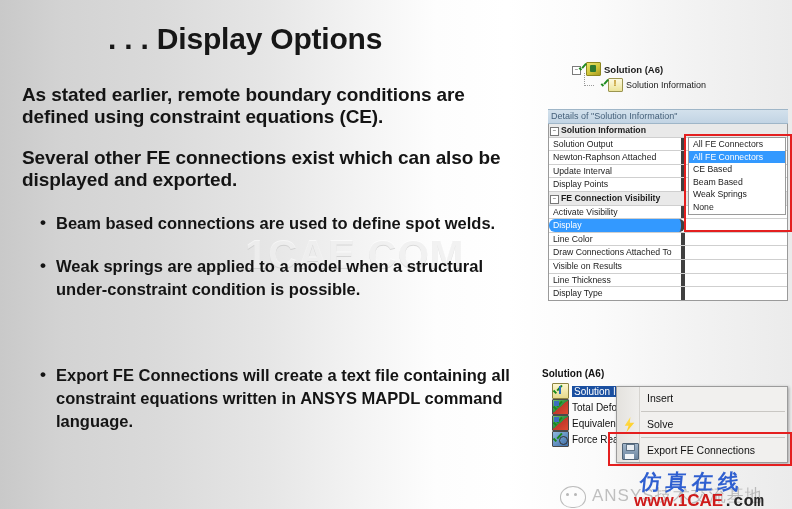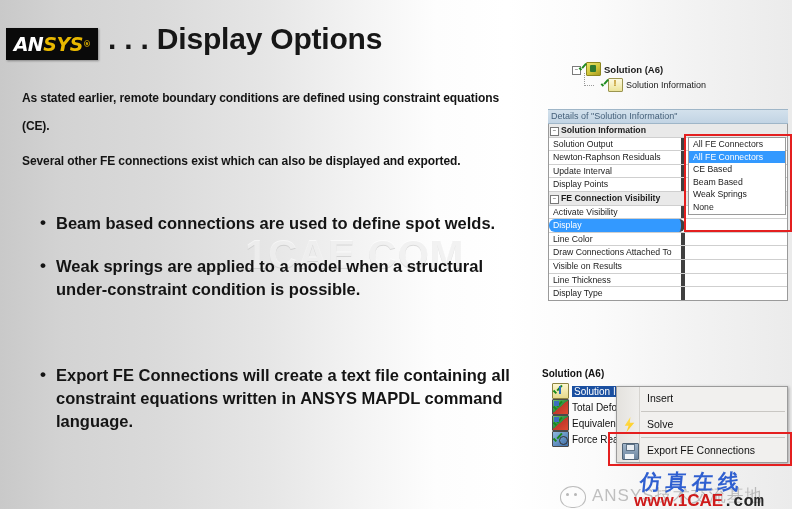--- a/index.html
+++ b/index.html
@@ -76,21 +76,21 @@
   .logo .tm{color:#e8b800;font-size:8px;vertical-align:super;font-style:normal;}
   .title{
     position:absolute;left:108px;top:22px;
     font-size:30px;font-weight:bold;color:#171717;
     font-family:"Liberation Sans",sans-serif;letter-spacing:-0.2px;
   }
 
   
   .para{
     position:absolute;color:#141414;font-weight:bold;
-    font-size:12px;line-height:28px;letter-spacing:-0.1px;
+    font-size:19px;line-height:22px;letter-spacing:-0.1px;
   }
   .p1{left:22px;top:84px;width:500px;}
   .p2{left:22px;top:147px;width:505px;}
   .bullets{position:absolute;left:38px;top:212px;width:490px;}
   .bul{
     position:relative;padding-left:18px;margin-bottom:20px;
     font-size:16.5px;font-weight:bold;color:#141414;line-height:23px;
   }
   .bul:before{
     content:"\2022";position:absolute;left:2px;top:-1px;font-size:17px;color:#141414;
@@ -242,25 +242,20 @@
     border:2px solid #e41f1f;z-index:8;pointer-events:none;
   }
 </style>
 </head>
 <body>
 
 <div id="slide">
 
   <div class="wm-1cae">1CAE.COM</div>
 
-  <div class="logo">
-    <span class="an">AN</span>
-      <span class="sys">SYS</span>
-      <span class="tm">®</span>
-  </div>
   <div class="title">. . . Display Options</div>
 
   <div class="para p1">As stated earlier, remote boundary conditions are defined using constraint equations (CE).</div>
   <div class="para p2">Several other FE connections exist which can also be displayed and exported.</div>
 
   <div class="bullets">
     <div class="bul">Beam based connections are used to define spot welds.</div>
     <div class="bul">Weak springs are applied to a model when a structural under-constraint condition is possible.</div>
   </div>
   <div class="bul-late">
@@ -294,21 +289,21 @@
       <div class="grow section">
         <div class="gcell-k">
           <span class="sec-exp">−</span>
         Solution Information</div>
       </div>
       <div class="grow">
         <div class="gcell-k">Solution Output</div>
         <div class="gcell-v">Solver Output</div>
       </div>
       <div class="grow">
-        <div class="gcell-k">Newton-Raphson Residuals</div>
+        <div class="gcell-k">Newton-Raphson Attached</div>
         <div class="gcell-v">0</div>
       </div>
       <div class="grow">
         <div class="gcell-k">Update Interval</div>
         <div class="gcell-v">2.5 s</div>
       </div>
       <div class="grow">
         <div class="gcell-k">Display Points</div>
         <div class="gcell-v">All</div>
       </div>

